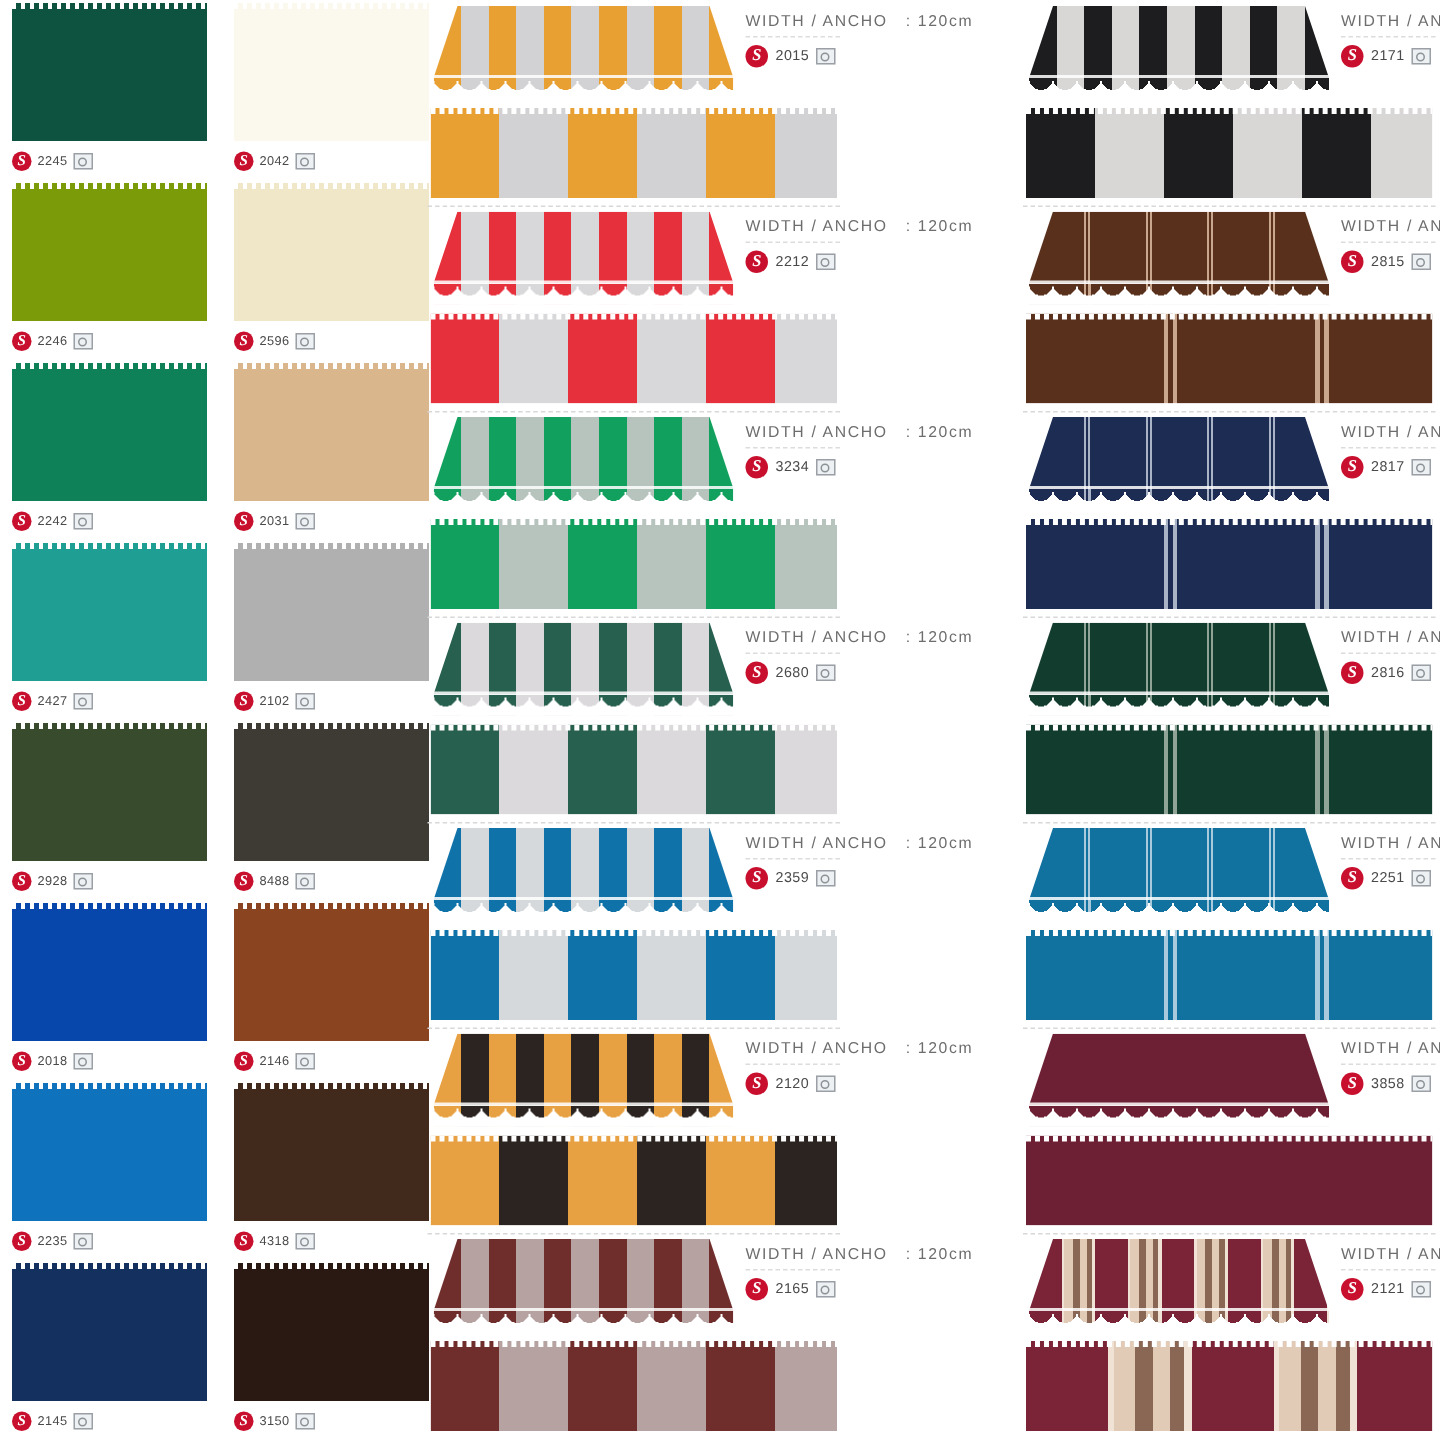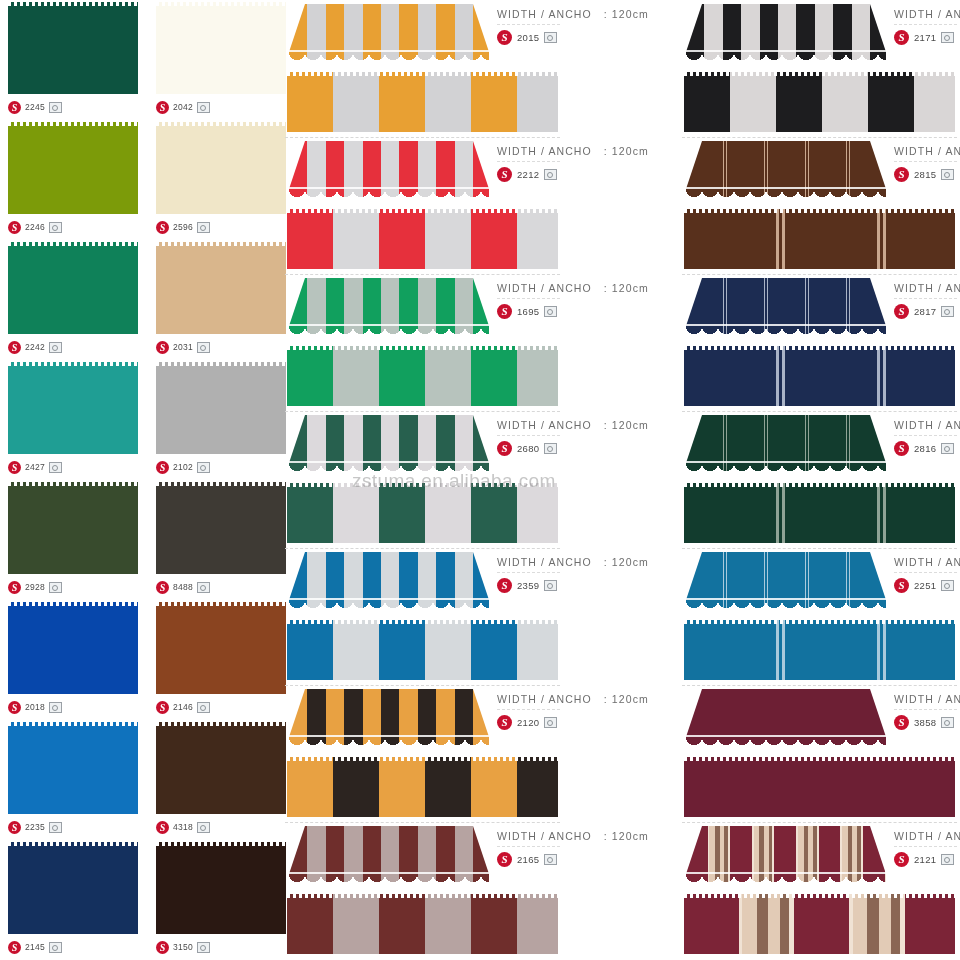--- a/index.html
+++ b/index.html
@@ -259,21 +259,21 @@
           <div class="bar"></div>
           <div class="valance">
             <div class="fill" style="background: repeating-linear-gradient(90deg, rgb(17, 160, 94) 0px, rgb(17, 160, 94) 18.4px, rgb(183, 195, 189) 18.4px, rgb(183, 195, 189) 36.8px);"></div>
           </div>
         </div>
         <div class="meta">
           <div class="wline"><span>WIDTH / ANCHO</span><span style="margin-left: 12px;">: 120cm</span></div>
           <div class="hr"></div>
           <div class="tagrow">
             <span class="slogo">S</span>
-            <span class="code">1695</span>
+            <span class="code">3234</span>
             <span class="camera"></span>
           </div>
         </div>
         <div class="swatch pinked" style="background: repeating-linear-gradient(90deg, rgb(17, 160, 94) 0px, rgb(17, 160, 94) 46px, rgb(183, 195, 189) 46px, rgb(183, 195, 189) 92px);"></div>
       </div>
       <div class="awn-row">
         <div class="divider"></div>
         <div class="canopy">
           <div class="slope">
             <div class="fill" style="background: repeating-linear-gradient(90deg, rgb(39, 96, 78) 0px, rgb(39, 96, 78) 18.4px, rgb(220, 217, 220) 18.4px, rgb(220, 217, 220) 36.8px);"></div>
@@ -510,14 +510,13 @@
           <div class="tagrow">
             <span class="slogo">S</span>
             <span class="code">2121</span>
             <span class="camera"></span>
           </div>
         </div>
         <div class="swatch pinked" style="background: repeating-linear-gradient(90deg, rgb(124, 36, 55) 0px, rgb(124, 36, 55) 54.6px, rgb(240, 226, 212) 54.6px, rgb(240, 226, 212) 58.5px, rgb(226, 203, 182) 58.5px, rgb(226, 203, 182) 72.8px, rgb(138, 102, 84) 72.8px, rgb(138, 102, 84) 84.5px, rgb(226, 203, 182) 84.5px, rgb(226, 203, 182) 96.2px, rgb(138, 102, 84) 96.2px, rgb(138, 102, 84) 105.3px, rgb(240, 226, 212) 105.3px, rgb(240, 226, 212) 110.5px);"></div>
       </div>
     </div>
 
-  <div id="wm">zstuma.en.alibaba.com</div>
 </div>
 
 </body></html>

